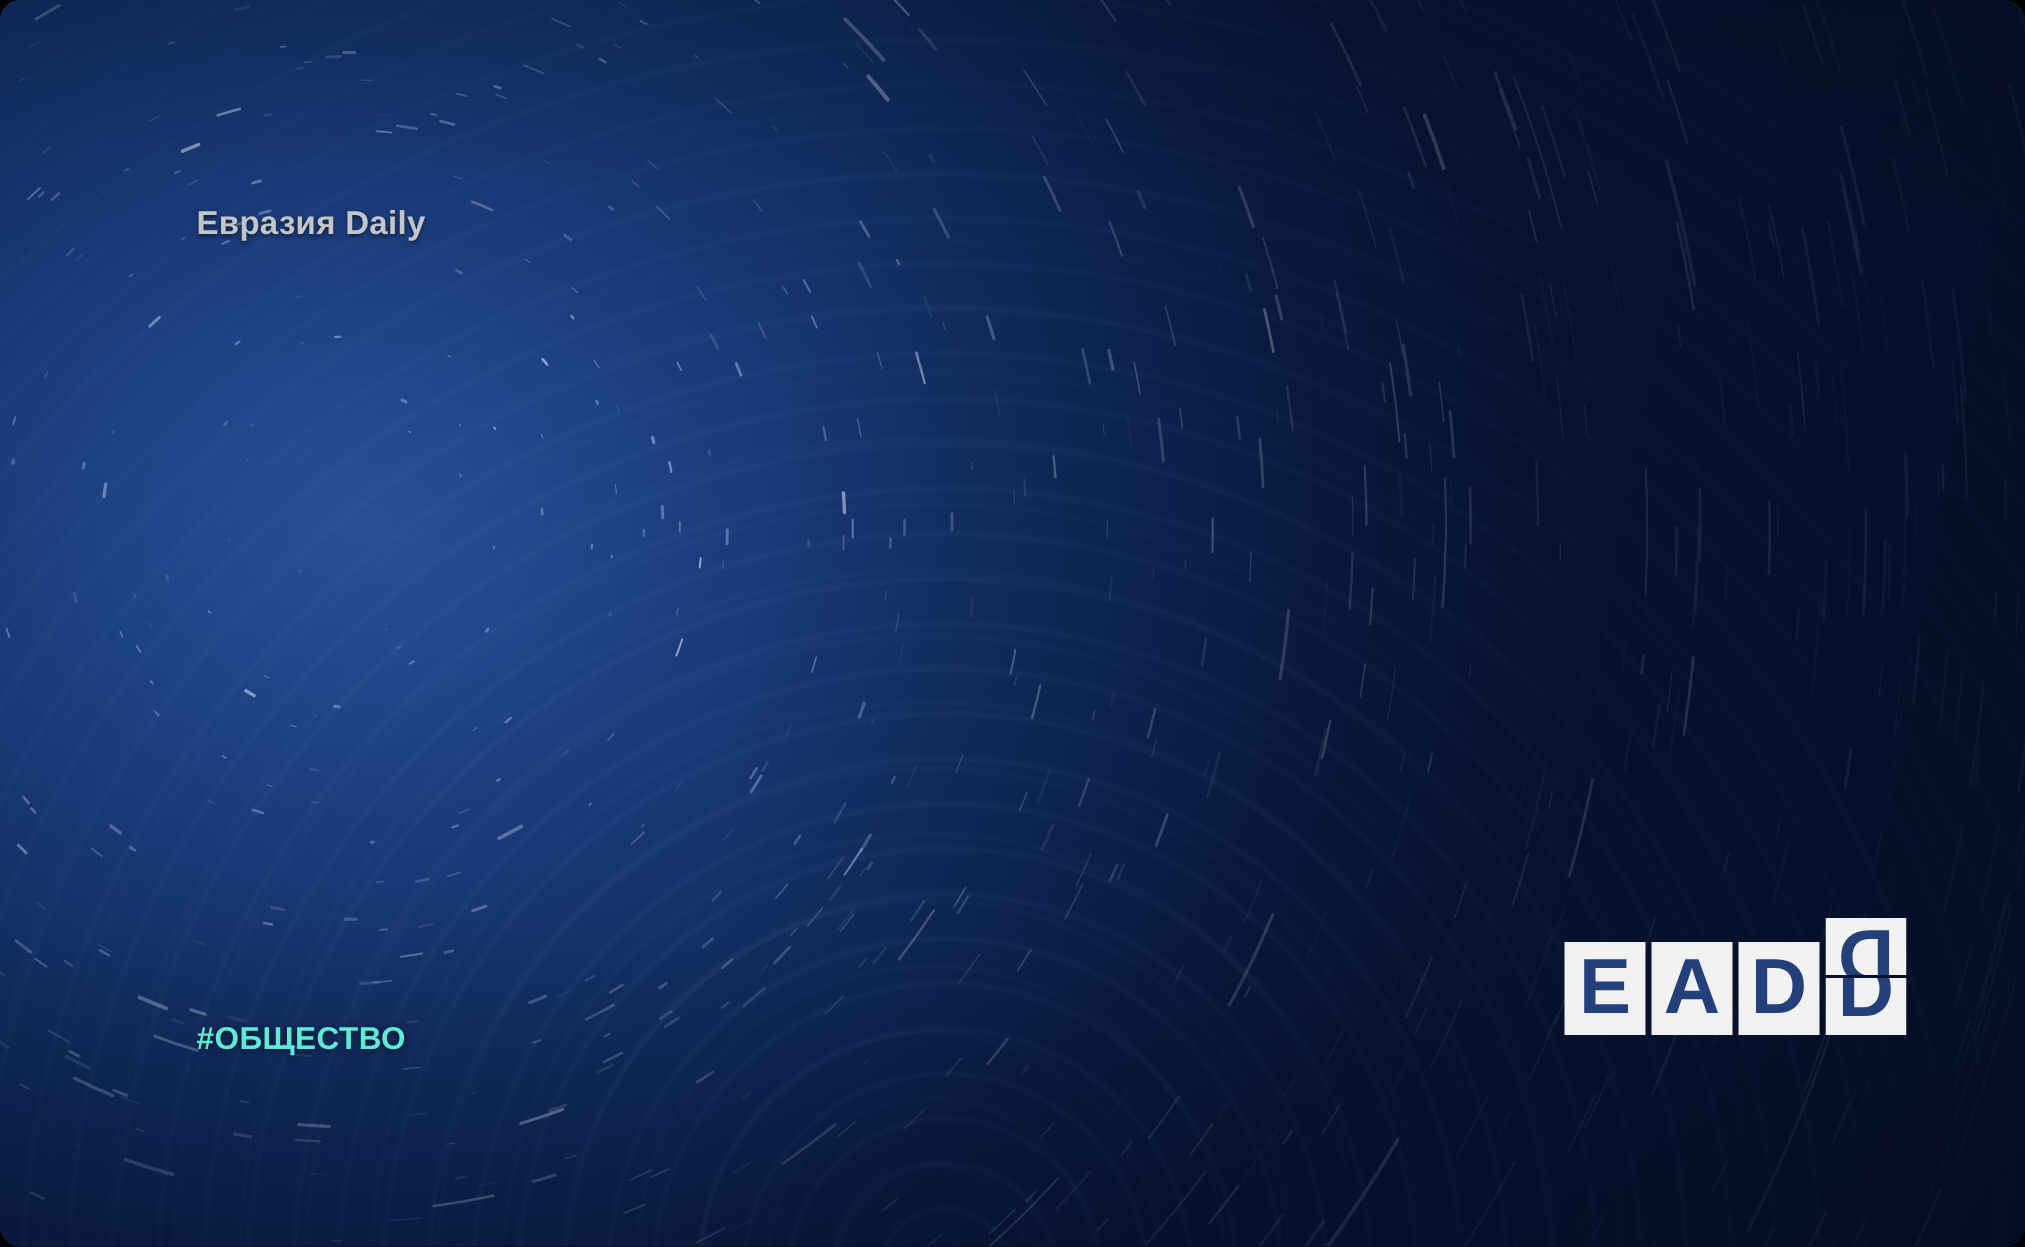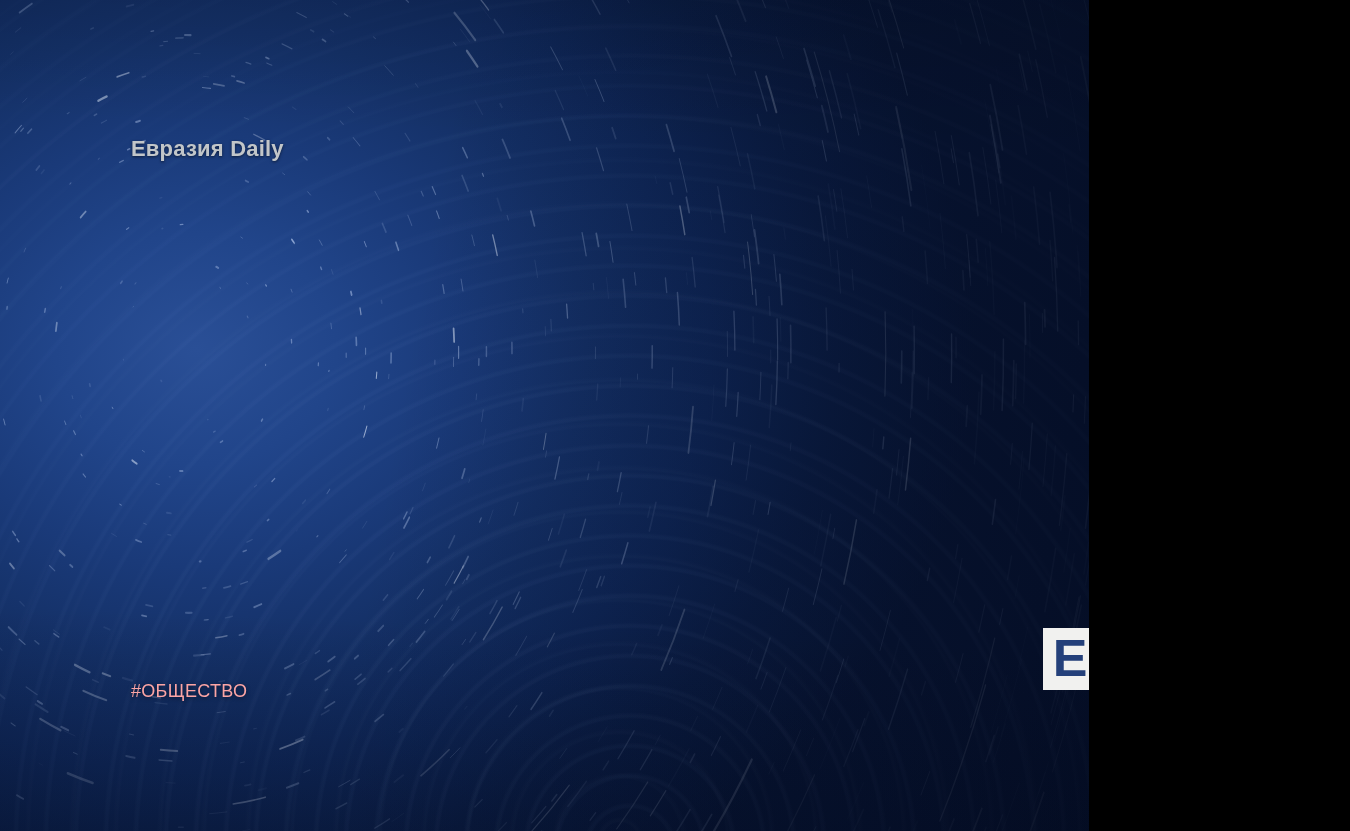--- a/index.html
+++ b/index.html
@@ -4,25 +4,26 @@
 <title>Eurasia Daily news card</title>
 <style>
   html, body {
     margin: 0;
     padding: 0;
     background: #000;
   }
 
   .card {
     position: relative;
-    width: 1089px;
+    width: 1350px;
     height: 831px;
     overflow: hidden;
     background: #0a1f52;
     font-family: "Liberation Sans", "DejaVu Sans", sans-serif;
+    border-radius: 14px;
     -webkit-font-smoothing: antialiased;
   }
 
   
 
   .bg-base {
     position: absolute;
     inset: 0;
     background:
       radial-gradient(ellipse 780px 640px at 18% 42%,
@@ -135,24 +136,24 @@
     font-weight: bold;
     color: #ffffff;
     letter-spacing: -0.2px;
     text-shadow: 0 2px 10px rgba(0,0,0,0.40);
   }
 
   .tag {
     position: absolute;
     left: 131px;
     top: 681px;
-    font-size: 18px;
-    font-weight: normal;
+    font-size: 21px;
+    font-weight: bold;
     letter-spacing: 0.3px;
-    color: #fca5a5;
+    color: #5eead4;
     text-shadow: 0 1px 4px rgba(0,0,0,0.55);
     white-space: nowrap;
   }
 
   
 
   .logo {
     position: absolute;
     left: 1043px;
     top: 628px;

